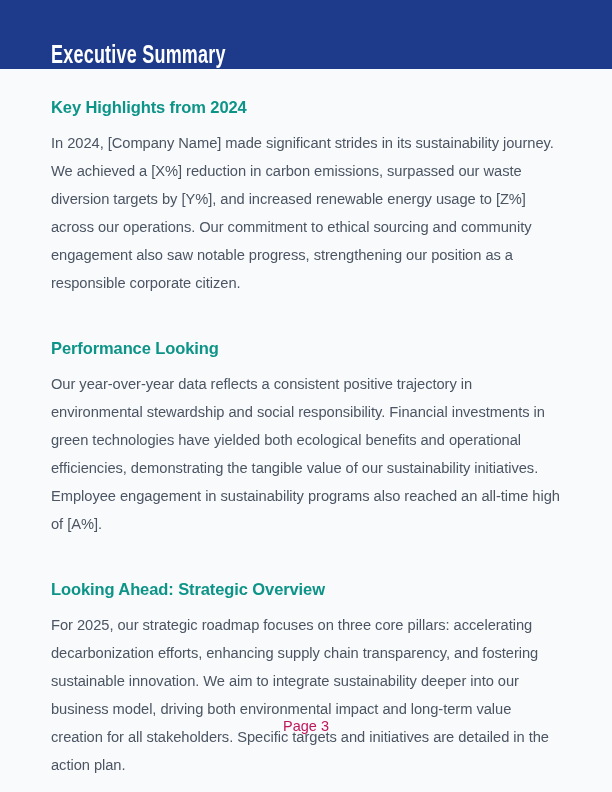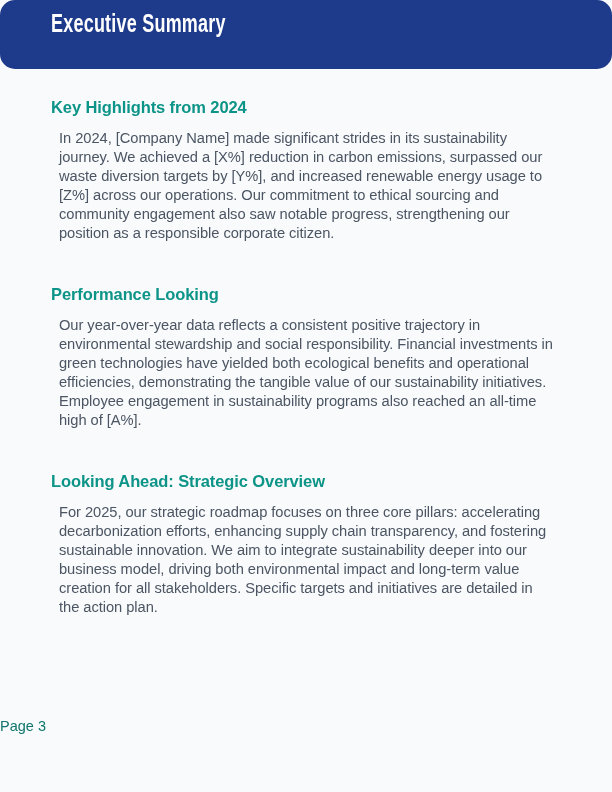--- a/index.html
+++ b/index.html
@@ -13,23 +13,22 @@
     background: #f9fafb;
     font-family: "Liberation Sans", sans-serif;
     overflow: hidden;
     margin: 0 auto;
   }
 
   .header {
     height: 69px;
     background: #1e3a8a;
     display: flex;
-    align-items: flex-start;
+    align-items: flex-end;
     padding: 9px 0 0 51px;
-    border-radius: 15px;
   }
 
   .title {
     margin: 0;
     color: #ffffff;
     font-size: 25px;
     font-weight: 700;
     letter-spacing: 0.3px;
     transform: scaleX(0.72);
     transform-origin: left center;
@@ -46,34 +45,34 @@
     font-size: 16.5px;
     font-weight: 700;
     letter-spacing: -0.1px;
   }
 
   .section:first-child .section-heading {
     margin-top: 29px;
   }
 
   .section-body {
-    margin: 8px;
+    margin: 0;
     color: #4b5563;
     font-size: 14.7px;
-    line-height: 19px;
+    line-height: 28px;
     letter-spacing: -0.05px;
   }
 
   .page-number {
     position: absolute;
     left: 0;
     top: 718px;
     width: 100%;
-    text-align: left;
-    color: #0f766e;
+    text-align: center;
+    color: #be185d;
     font-size: 14.5px;
   }
 </style>
 </head>
 <body>
 
 <div class="page">
 
   <header class="header">
     <h1 class="title">Executive Summary</h1>

